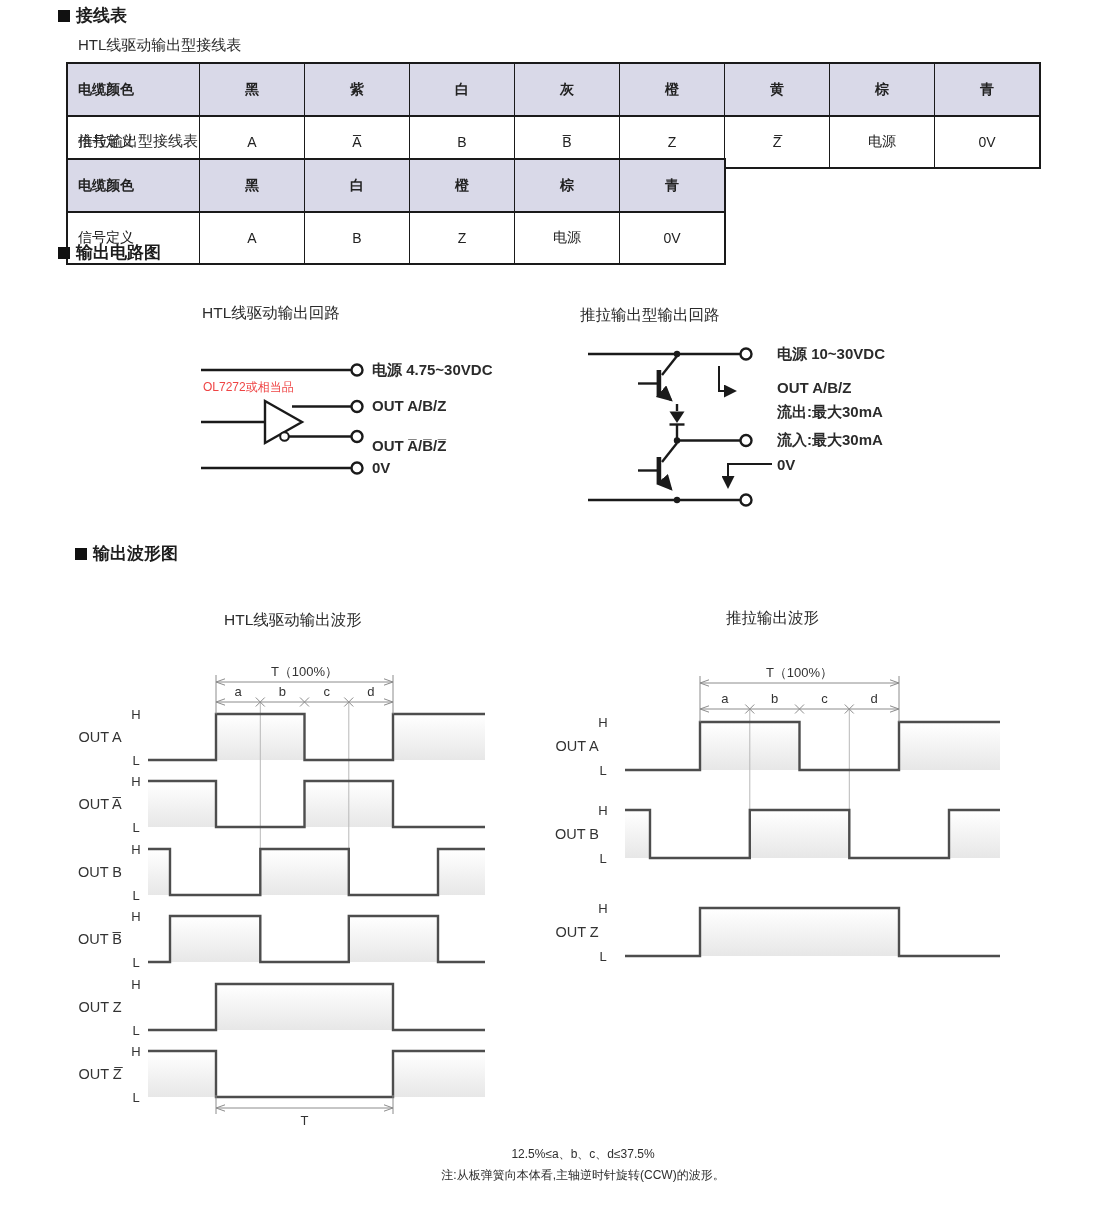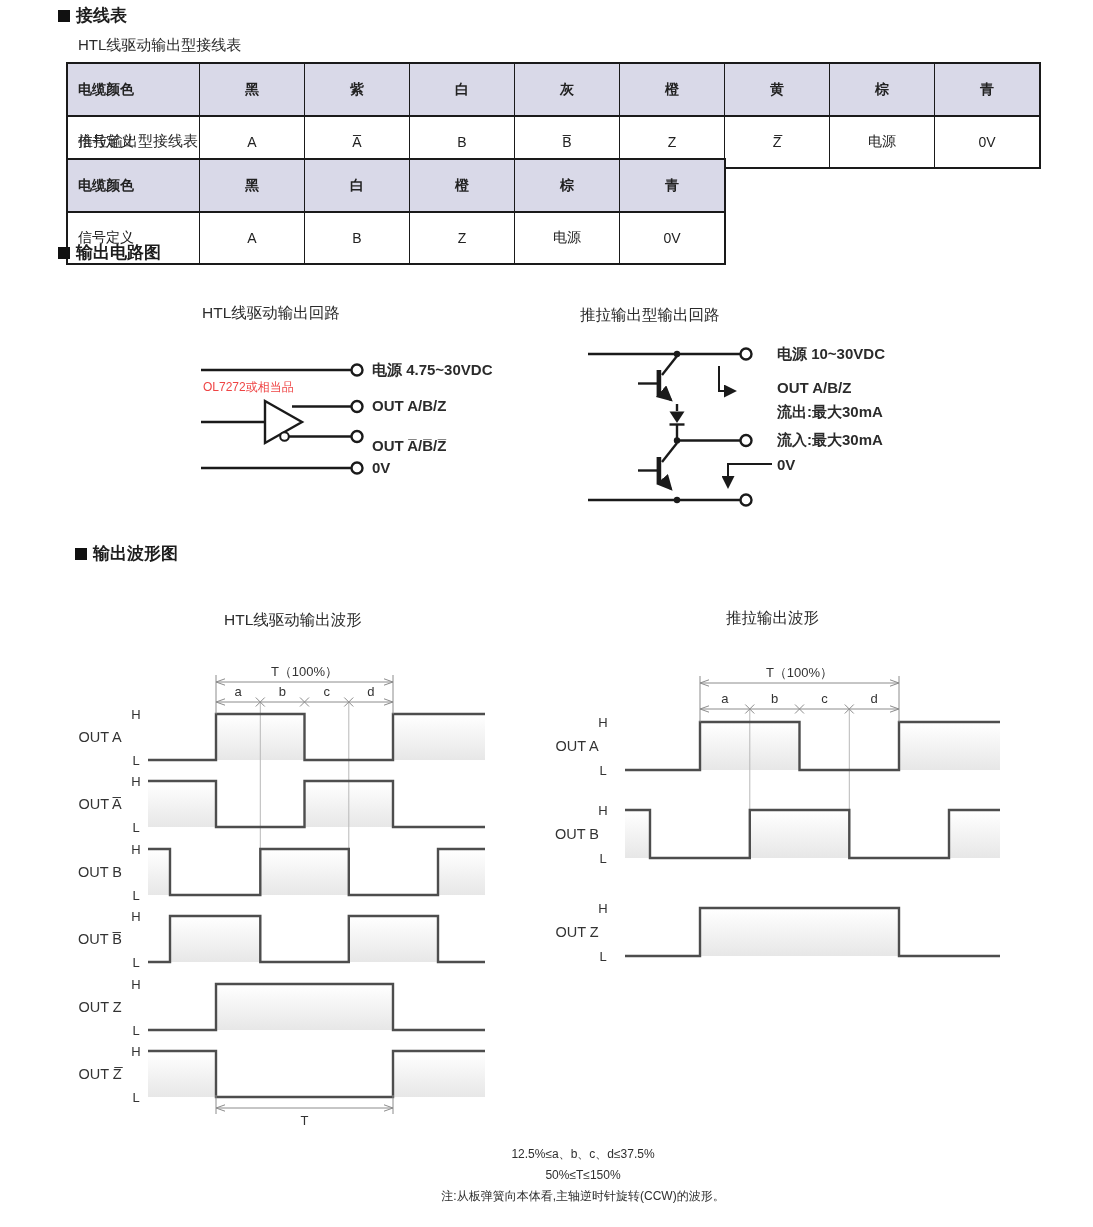--- a/index.html
+++ b/index.html
@@ -287,16 +287,15 @@
           <text x="724.875" y="703" font-size="13" text-anchor="middle">a</text>
           <text x="774.625" y="703" font-size="13" text-anchor="middle">b</text>
           <text x="824.375" y="703" font-size="13" text-anchor="middle">c</text>
           <text x="874.125" y="703" font-size="13" text-anchor="middle">d</text>
         </g>
       </g>
   </svg>
 
   <div class="notes">
     <div>12.5%≤a、b、c、d≤37.5%</div>
-    <div>50%≤T≤150%</div>
     <div>注:从板弹簧向本体看,主轴逆时针旋转(CCW)的波形。</div>
   </div>
 </div>
 
 </body></html>

